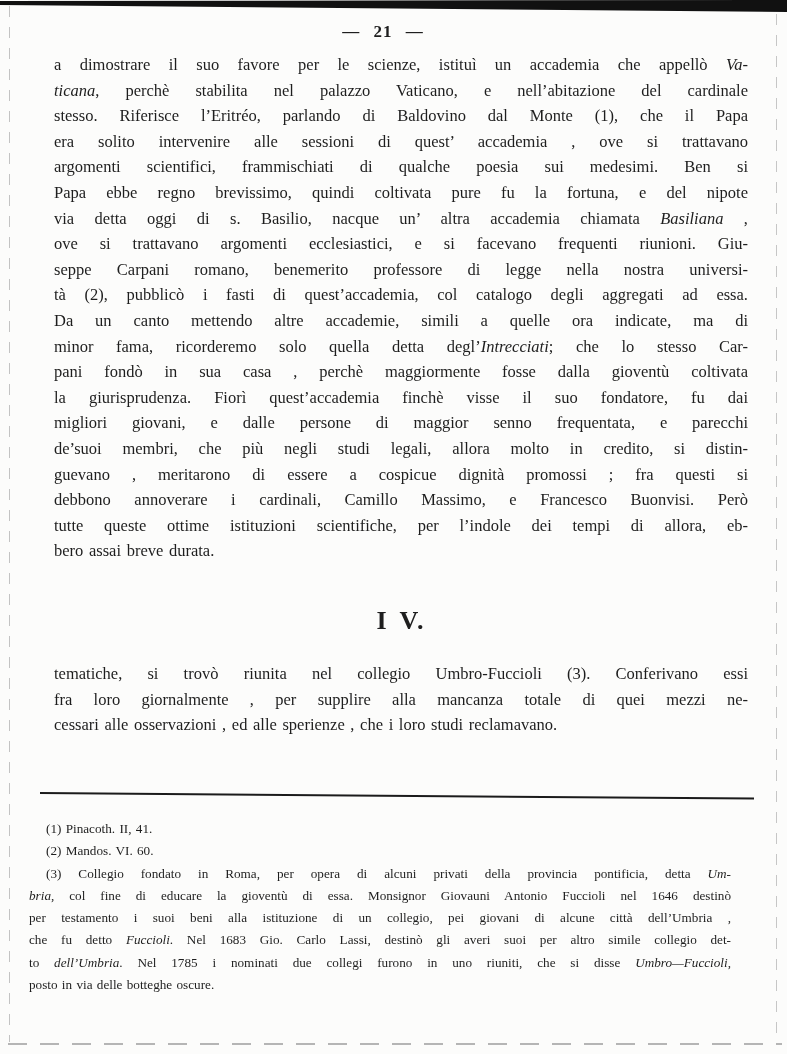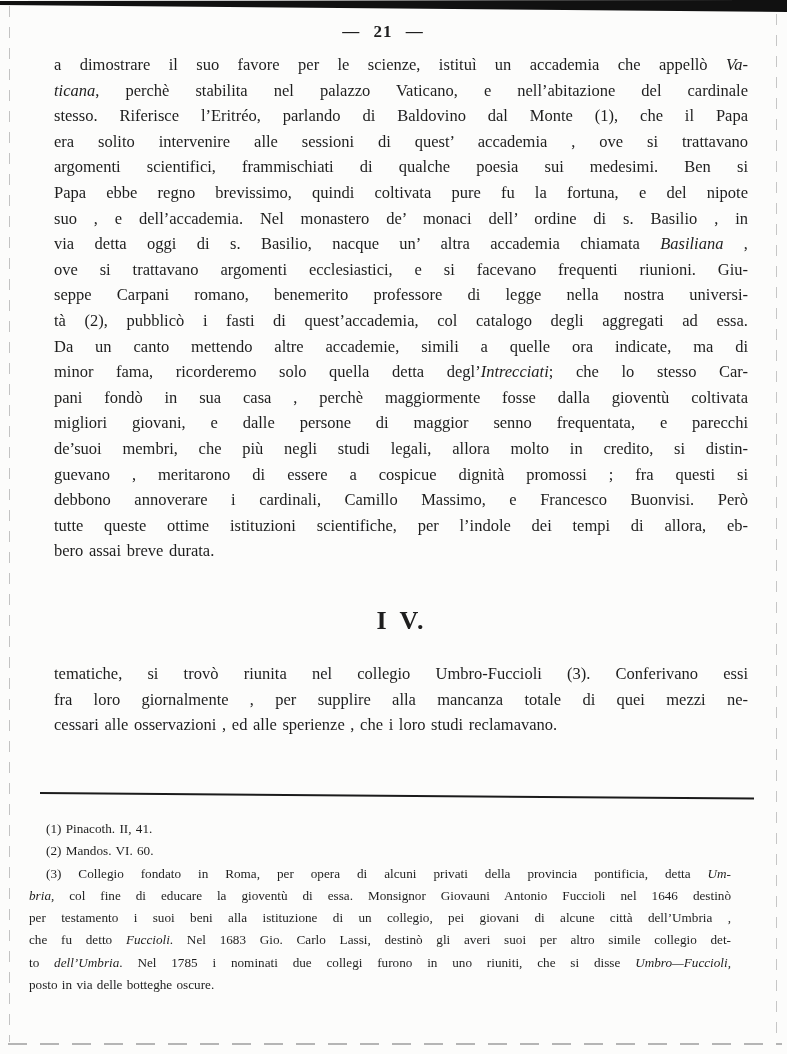--- a/index.html
+++ b/index.html
@@ -78,28 +78,28 @@
 </header>
 
 <main>
   <div id="p1" class="col">
       <div class="tline"><span>a dimostrare il suo favore per le scienze, istituì un accademia che appellò </span><span class="it">Va-</span></div>
       <div class="tline"><span class="it">ticana</span><span>, perchè stabilita nel palazzo Vaticano, e nell’abitazione del cardinale</span></div>
       <div class="tline"><span>stesso. Riferisce l’Eritréo, parlando di Baldovino dal Monte (1), che il Papa</span></div>
       <div class="tline"><span>era solito intervenire alle sessioni di quest’ accademia , ove si trattavano</span></div>
       <div class="tline"><span>argomenti scientifici, frammischiati di qualche poesia sui medesimi. Ben si</span></div>
       <div class="tline"><span>Papa ebbe regno brevissimo, quindi coltivata pure fu la fortuna, e del nipote</span></div>
-      <div class="tline"><span>suo , e dell’accademia. Nel monastero de’ monaci dell’ ordine di s. Basilio , in</span></div>
       <div class="tline"><span>via detta oggi di s. Basilio, nacque un’ altra accademia chiamata </span><span class="it">Basiliana</span><span> ,</span></div>
       <div class="tline"><span>ove si trattavano argomenti ecclesiastici, e si facevano frequenti riunioni. Giu-</span></div>
       <div class="tline"><span>seppe Carpani romano, benemerito professore di legge nella nostra universi-</span></div>
       <div class="tline"><span>tà (2), pubblicò i fasti di quest’accademia, col catalogo degli aggregati ad essa.</span></div>
       <div class="tline"><span>Da un canto mettendo altre accademie, simili a quelle ora indicate, ma di</span></div>
       <div class="tline"><span>minor fama, ricorderemo solo quella detta degl’</span><span class="it">Intrecciati</span><span>; che lo stesso Car-</span></div>
       <div class="tline"><span>pani fondò in sua casa , perchè maggiormente fosse dalla gioventù coltivata</span></div>
+      <div class="tline"><span>la giurisprudenza. Fiorì quest’accademia finchè visse il suo fondatore, fu dai</span></div>
       <div class="tline"><span>migliori giovani, e dalle persone di maggior senno frequentata, e parecchi</span></div>
       <div class="tline"><span>de’suoi membri, che più negli studi legali, allora molto in credito, si distin-</span></div>
       <div class="tline"><span>guevano , meritarono di essere a cospicue dignità promossi ; fra questi si</span></div>
       <div class="tline"><span>debbono annoverare i cardinali, Camillo Massimo, e Francesco Buonvisi. Però</span></div>
       <div class="tline"><span>tutte queste ottime istituzioni scientifiche, per l’indole dei tempi di allora, eb-</span></div>
       <div class="tline noj"><span>bero assai breve durata.</span></div>
     </div>
 
   <h2 class="section-heading">I V.</h2>
 

